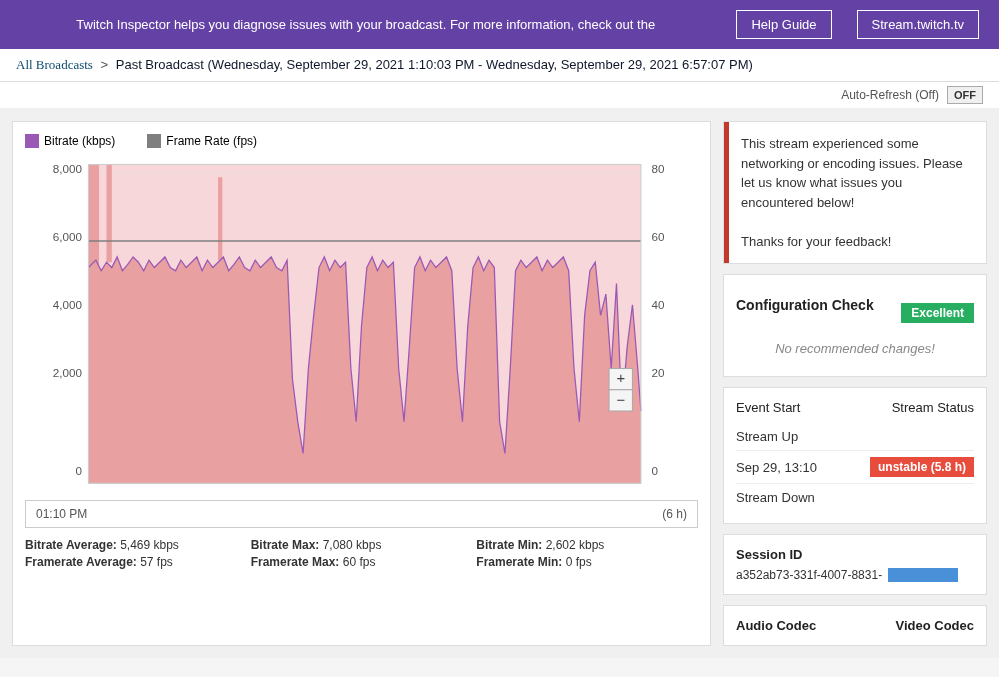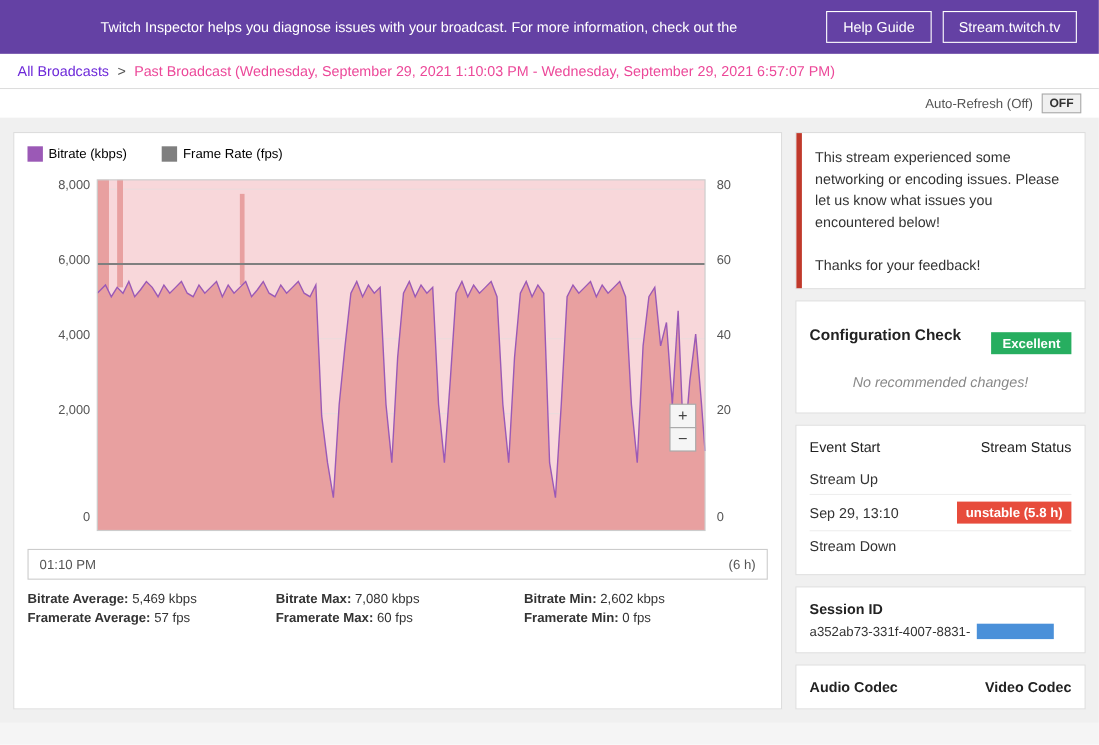--- a/index.html
+++ b/index.html
@@ -6,44 +6,44 @@
     body { font-family: Arial, sans-serif; font-size: 13px; background: #f5f5f5; width: 999px; overflow-x: hidden; }
 
     
     .top-banner {
       background: #6441a4;
       color: white;
       padding: 10px 20px;
       display: flex;
       align-items: center;
       justify-content: center;
-      gap: 10px;
+      gap: 25px;
       font-size: 13px;
     }
     .top-banner span { flex: 1; text-align: center; }
     .btn-outline-white {
       border: 1.5px solid white;
       background: transparent;
       color: white;
       padding: 6px 14px;
       font-size: 13px;
       cursor: pointer;
       white-space: nowrap;
     }
 
     
     .breadcrumb-bar {
       background: white;
       padding: 8px 16px;
       font-size: 13px;
       border-bottom: 1px solid #ddd;
     }
-    .breadcrumb-bar a { color: #6d28d9; text-decoration: none; }
+    .breadcrumb-bar a { color: #0c4a6e; text-decoration: none; font-family: Liberation Serif, serif; }
     .breadcrumb-bar .sep { color: #555; margin: 0 4px; }
-    .breadcrumb-bar .current { color: #ec4899; margin-top: 44px; }
+    .breadcrumb-bar .current { color: #0f172a; margin-top: 44px; }
 
     
     .refresh-bar {
       background: white;
       padding: 4px 16px;
       display: flex;
       justify-content: flex-end;
       align-items: center;
       gap: 8px;
       font-size: 12px;

